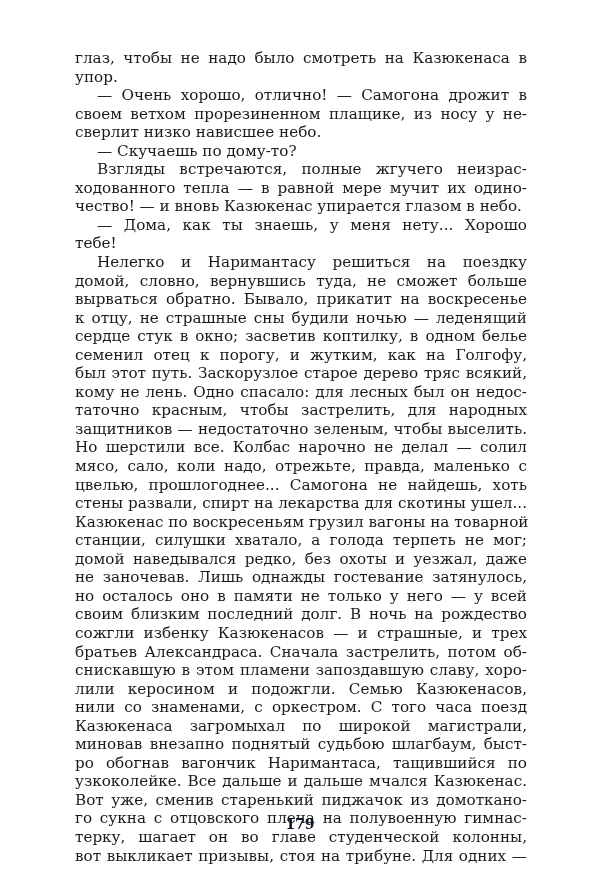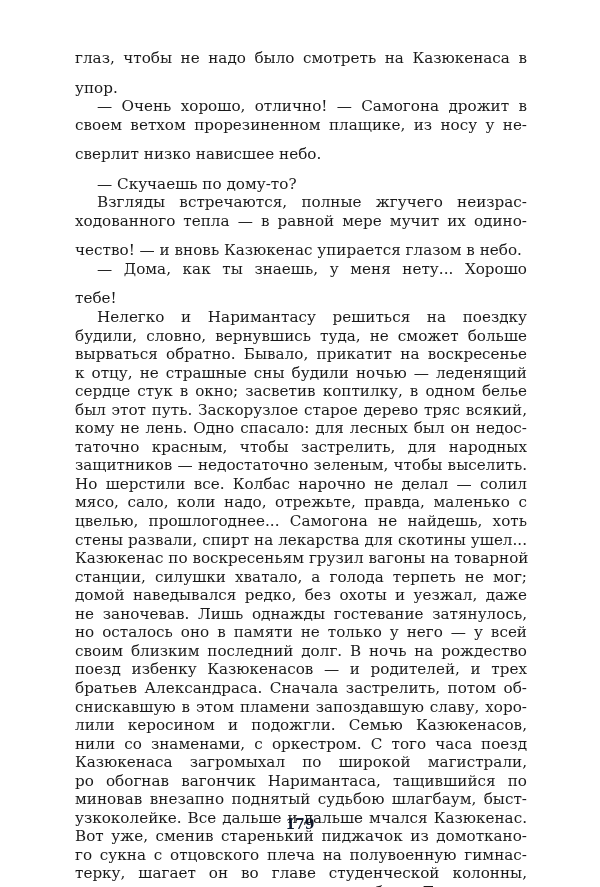--- a/index.html
+++ b/index.html
@@ -3,21 +3,21 @@
   <meta charset="utf-8">
   <style>
     html, body { margin: 0; padding: 0; background: #ffffff; }
     body { width: 600px; height: 887px; position: relative; overflow: hidden; }
     .page {
       position: absolute; left: 75px; top: 49px; width: 452px;
       font-family: "DejaVu Serif", serif; font-size: 15.2px; line-height: 18.55px;
       color: #1a1a1a; text-align: justify;
     }
     .line { display: block; white-space: nowrap; text-align: justify; text-align-last: justify; height: 18.55px; }
-    .line.last { text-align-last: left; margin-top: 11px; }
+    .line.last { text-align-last: left; }
     .line.indent { padding-left: 22px; }
     .pagenum {
       position: absolute; left: 0; width: 600px; top: 816px; text-align: center;
       font-family: "DejaVu Serif", serif; font-size: 14px; font-weight: bold; color: #0f172a;
     }
   </style>
 </head>
 <body>
 
 <div class="page" id="page-text">
@@ -26,45 +26,46 @@
     <span class="line indent">— Очень хорошо, отлично! — Самогона дрожит в</span>
     <span class="line">своем ветхом прорезиненном плащике, из носу у не-</span>
     <span class="line last">сверлит низко нависшее небо.</span>
     <span class="line indent last">— Скучаешь по дому-то?</span>
     <span class="line indent">Взгляды встречаются, полные жгучего неизрас-</span>
     <span class="line">ходованного тепла — в равной мере мучит их одино-</span>
     <span class="line last">чество! — и вновь Казюкенас упирается глазом в небо.</span>
     <span class="line indent">— Дома, как ты знаешь, у меня нету... Хорошо</span>
     <span class="line last">тебе!</span>
     <span class="line indent">Нелегко и Наримантасу решиться на поездку</span>
-    <span class="line">будили, словно, вернувшись туда, не сможет больше</span>
+    <span class="line">домой, словно, вернувшись туда, не сможет больше</span>
     <span class="line">вырваться обратно. Бывало, прикатит на воскресенье</span>
     <span class="line">к отцу, не страшные сны будили ночью — леденящий</span>
     <span class="line">сердце стук в окно; засветив коптилку, в одном белье</span>
+    <span class="line">семенил отец к порогу, и жутким, как на Голгофу,</span>
     <span class="line">был этот путь. Заскорузлое старое дерево тряс всякий,</span>
     <span class="line">кому не лень. Одно спасало: для лесных был он недос-</span>
     <span class="line">таточно красным, чтобы застрелить, для народных</span>
     <span class="line">защитников — недостаточно зеленым, чтобы выселить.</span>
     <span class="line">Но шерстили все. Колбас нарочно не делал — солил</span>
     <span class="line">мясо, сало, коли надо, отрежьте, правда, маленько с</span>
     <span class="line">цвелью, прошлогоднее... Самогона не найдешь, хоть</span>
     <span class="line">стены развали, спирт на лекарства для скотины ушел...</span>
     <span class="line">Казюкенас по воскресеньям грузил вагоны на товарной</span>
     <span class="line">станции, силушки хватало, а голода терпеть не мог;</span>
     <span class="line">домой наведывался редко, без охоты и уезжал, даже</span>
     <span class="line">не заночевав. Лишь однажды гостевание затянулось,</span>
     <span class="line">но осталось оно в памяти не только у него — у всей</span>
     <span class="line">своим близким последний долг. В ночь на рождество</span>
-    <span class="line">поезд избенку Казюкенасов — и родителей, и трех</span>
+    <span class="line">сожгли избенку Казюкенасов — и страшные, и трех</span>
     <span class="line">братьев Александраса. Сначала застрелить, потом об-</span>
     <span class="line">снискавшую в этом пламени запоздавшую славу, хоро-</span>
     <span class="line">лили керосином и подожгли. Семью Казюкенасов,</span>
     <span class="line">нили со знаменами, с оркестром. С того часа поезд</span>
     <span class="line">Казюкенаса загромыхал по широкой магистрали,</span>
+    <span class="line">миновав внезапно поднятый судьбою шлагбаум, быст-</span>
     <span class="line">ро обогнав вагончик Наримантаса, тащившийся по</span>
-    <span class="line">миновав внезапно поднятый судьбою шлагбаум, быст-</span>
     <span class="line">узкоколейке. Все дальше и дальше мчался Казюкенас.</span>
     <span class="line">Вот уже, сменив старенький пиджачок из домоткано-</span>
     <span class="line">го сукна с отцовского плеча на полувоенную гимнас-</span>
     <span class="line">терку, шагает он во главе студенческой колонны,</span>
     <span class="line">вот выкликает призывы, стоя на трибуне. Для одних —</span>
   </div>
 <div class="pagenum">179</div>
 
 </body></html>

